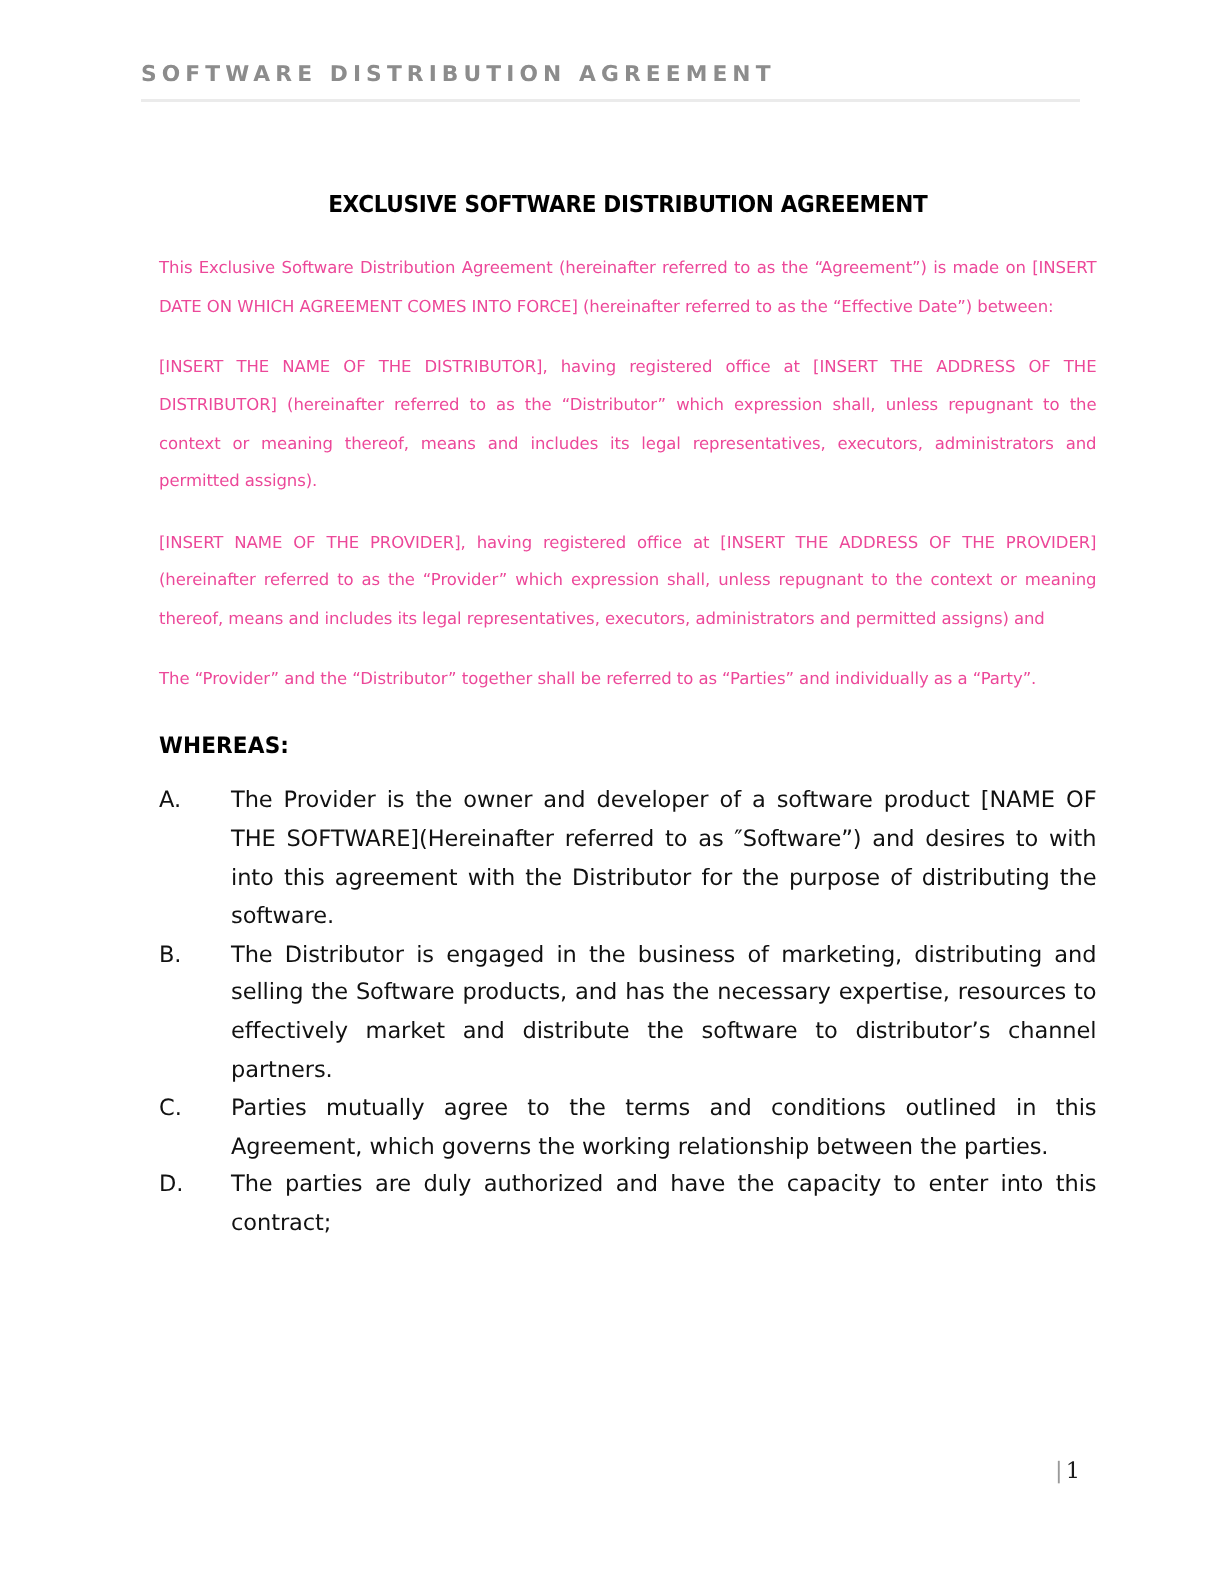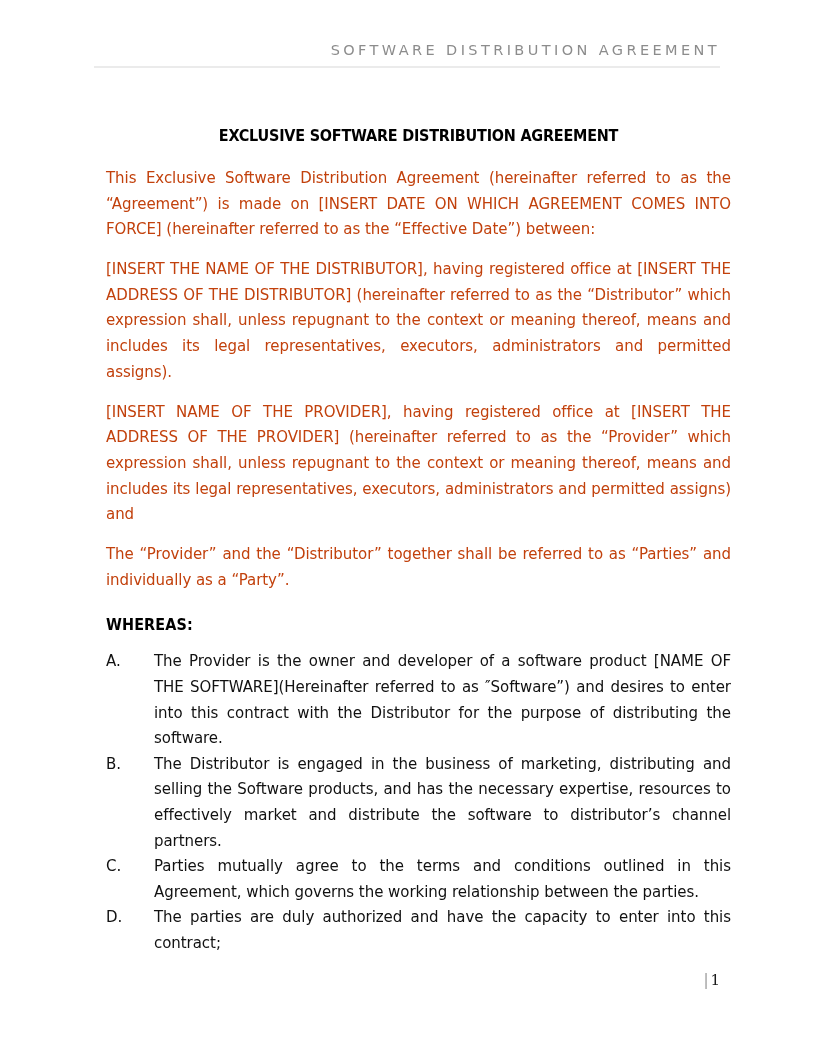--- a/index.html
+++ b/index.html
@@ -21,28 +21,28 @@
 
   
   .doc-header {
     position: absolute;
     left: 94px;
     top: 40px;
     width: 626px;
   }
 
   .doc-header-text {
-    text-align: right;
+    text-align: left;
     font-family: "DejaVu Sans", "Liberation Sans", sans-serif;
     font-size: 14.5px;
     letter-spacing: 3.4px;
     color: #8c8c8c;
     line-height: 20px;
     white-space: nowrap;
-    font-weight: 400;
+    font-weight: 700;
   }
 
   .doc-header-rule {
     margin-top: 6px;
     height: 2px;
     background: #ebebeb;
     width: 100%;
   }
 
   
@@ -63,23 +63,23 @@
     line-height: 22px;
     margin: 0 0 19px 0;
     transform: scaleX(0.93);
     transform-origin: center center;
   }
 
   p.para {
     margin: 0 0 14.5px 0;
     text-align: justify;
     text-justify: inter-word;
-    font-size: 15px;
+    font-size: 11px;
     line-height: 25.6px;
-    color: #c2410c;
+    color: #ec4899;
     letter-spacing: -0.05px;
   }
 
   p.para:last-child {
     margin-bottom: 0;
   }
 
   .section-head {
     margin: 21px 0 13px 0;
     font-weight: bold;
@@ -164,21 +164,21 @@
 
     <p class="para">[INSERT NAME OF THE PROVIDER], having registered office at [INSERT THE ADDRESS OF THE PROVIDER] (hereinafter referred to as the “Provider” which expression shall, unless repugnant to the context or meaning thereof, means and includes its legal representatives, executors, administrators and permitted assigns) and</p>
 
     <p class="para">The “Provider” and the “Distributor” together shall be referred to as “Parties” and individually as a “Party”.</p>
 
     <div class="section-head">WHEREAS:</div>
 
     <ol class="recitals">
       <li class="recital">
         <span class="recital-marker">A.</span>
-        <span>The Provider is the owner and developer of a software product [NAME OF THE SOFTWARE](Hereinafter referred to as ″Software”) and desires to enter into this contract with the Distributor for the purpose of distributing the software.</span>
+        <span>The Provider is the owner and developer of a software product [NAME OF THE SOFTWARE](Hereinafter referred to as ″Software”) and desires to with into this agreement with the Distributor for the purpose of distributing the software.</span>
       </li>
       <li class="recital">
         <span class="recital-marker">B.</span>
         <span>The Distributor is engaged in the business of marketing, distributing and selling the Software products, and has the necessary expertise, resources to effectively market and distribute the software to distributor’s channel partners.</span>
       </li>
       <li class="recital">
         <span class="recital-marker">C.</span>
         <span>Parties mutually agree to the terms and conditions outlined in this Agreement, which governs the working relationship between the parties.</span>
       </li>
       <li class="recital">

